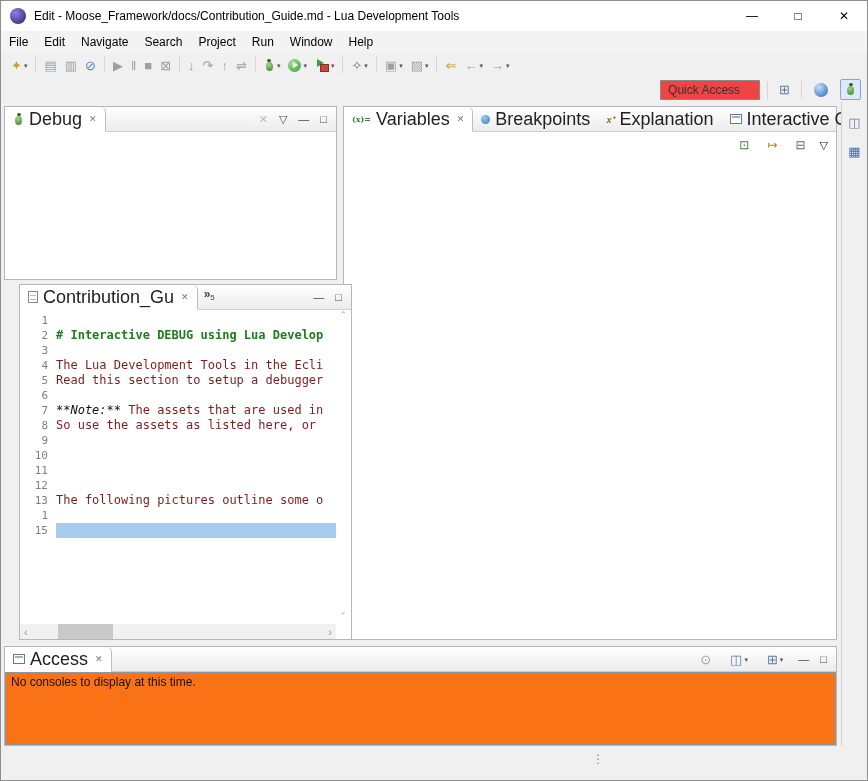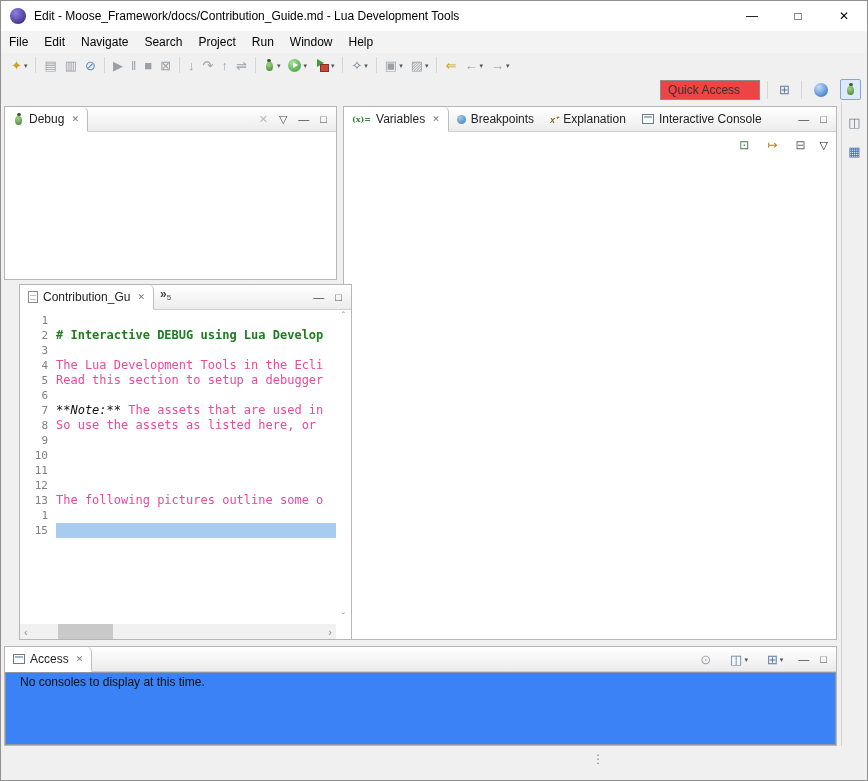--- a/index.html
+++ b/index.html
@@ -50,21 +50,21 @@
   
   .panel{position:absolute;background:#fff;border:1px solid #b6b6b6}
   #debug-panel{left:3px;top:105px;width:333px;height:174px}
   #vars-panel{left:342px;top:105px;width:494px;height:534px}
   #editor-panel{left:18px;top:283px;width:333px;height:356px}
   #console-panel{left:3px;top:645px;width:833px;height:100px}
 
   .tabbar{position:relative;height:25px;background:linear-gradient(#ffffff,#ececec);border-bottom:1px solid #cfcfcf;display:flex;align-items:stretch}
   .tab{display:flex;align-items:center;gap:5px;padding:0 8px;color:#222;white-space:nowrap}
   .tab.active{background:#fff;border-right:1px solid #bdbdbd;border-top-right-radius:5px;margin-bottom:-1px;border-bottom:1px solid #fff}
-  .tab-label{font-size:12px}
+  .tab-label{font-size:18px}
   .tab-close{font-size:9px;color:#7a7a7a;margin-left:2px}
   .tab-overflow{display:flex;align-items:flex-start;padding:3px 6px;color:#444}
   .tab-overflow .chev{font-size:12px;font-weight:bold;line-height:1}
   .tab-overflow .cnt{font-size:8px;margin-top:5px}
   .tab-controls{margin-left:auto;display:flex;align-items:center;gap:11px;padding-right:9px;color:#444}
   .ctrl{font-size:11px;line-height:1}
   .ctrl.dim{color:#b9b9b9}
   .view-body{position:absolute;left:0;right:0;top:25px;bottom:0;background:#fff}
 
   
@@ -74,29 +74,29 @@
 
   
   .editor-body{position:absolute;left:0;right:0;top:25px;bottom:0;background:#fff}
   .ed-code{position:absolute;left:0;top:0;right:15px;bottom:15px;overflow:hidden;font-family:"DejaVu Sans Mono",monospace;font-size:12px;padding-top:3px}
   .ed-line{display:flex;height:15px;line-height:15px;white-space:pre}
   .ed-num{width:36px;text-align:right;padding-right:8px;color:#808080;flex:none;font-size:11px}
   .ed-text{flex:1;overflow:hidden}
   .ed-current .ed-text{background:var(--current-line-color,#a8ccf0)}
   .seg-heading{color:var(--heading-color,#1e7d1e);font-weight:bold}
   .seg-em{font-style:italic}
-  .seg-plain{color:#ec4899}
+  .seg-plain{color:#7f1d1d}
   .vscroll{position:absolute;top:0;right:0;bottom:15px;width:15px;display:flex;flex-direction:column;justify-content:space-between;align-items:center;color:#8f8f8f;font-size:10px;padding:1px 0;background:#fff}
   .hscroll{position:absolute;left:0;bottom:0;right:15px;height:15px;background:#f1f1f1;display:flex;align-items:center;color:#8f8f8f;font-size:11px}
   .hscroll .arr{padding:0 4px}
   .hscroll .spacer{flex:1}
   .hthumb{height:15px;width:55px;background:#c9c9c9;margin-left:26px}
 
   
-  .console-inner{position:absolute;left:0;right:0;top:25px;bottom:0;border:1px solid #8c97a5;padding:2px 14px;background:#3b82f6}
+  .console-inner{position:absolute;left:0;right:0;top:25px;bottom:0;border:1px solid #8c97a5;padding:2px 5px;background:#f97316}
 
   
   #side-strip{position:absolute;left:840px;top:101px;width:26px;height:644px;background:#f0f0f0;border-left:1px solid #d2d2d2;display:flex;flex-direction:column;align-items:center;gap:12px;padding-top:12px}
   #side-strip .tb-glyph{font-size:13px}
   #statusbar{position:absolute;left:0;top:745px;right:0;height:35px;background:#f0f0f0}
   .grip{position:absolute;left:591px;top:6px;color:#8a8a8a;font-size:12px;letter-spacing:1px}
 </style>
 </head>
 <body>
 

